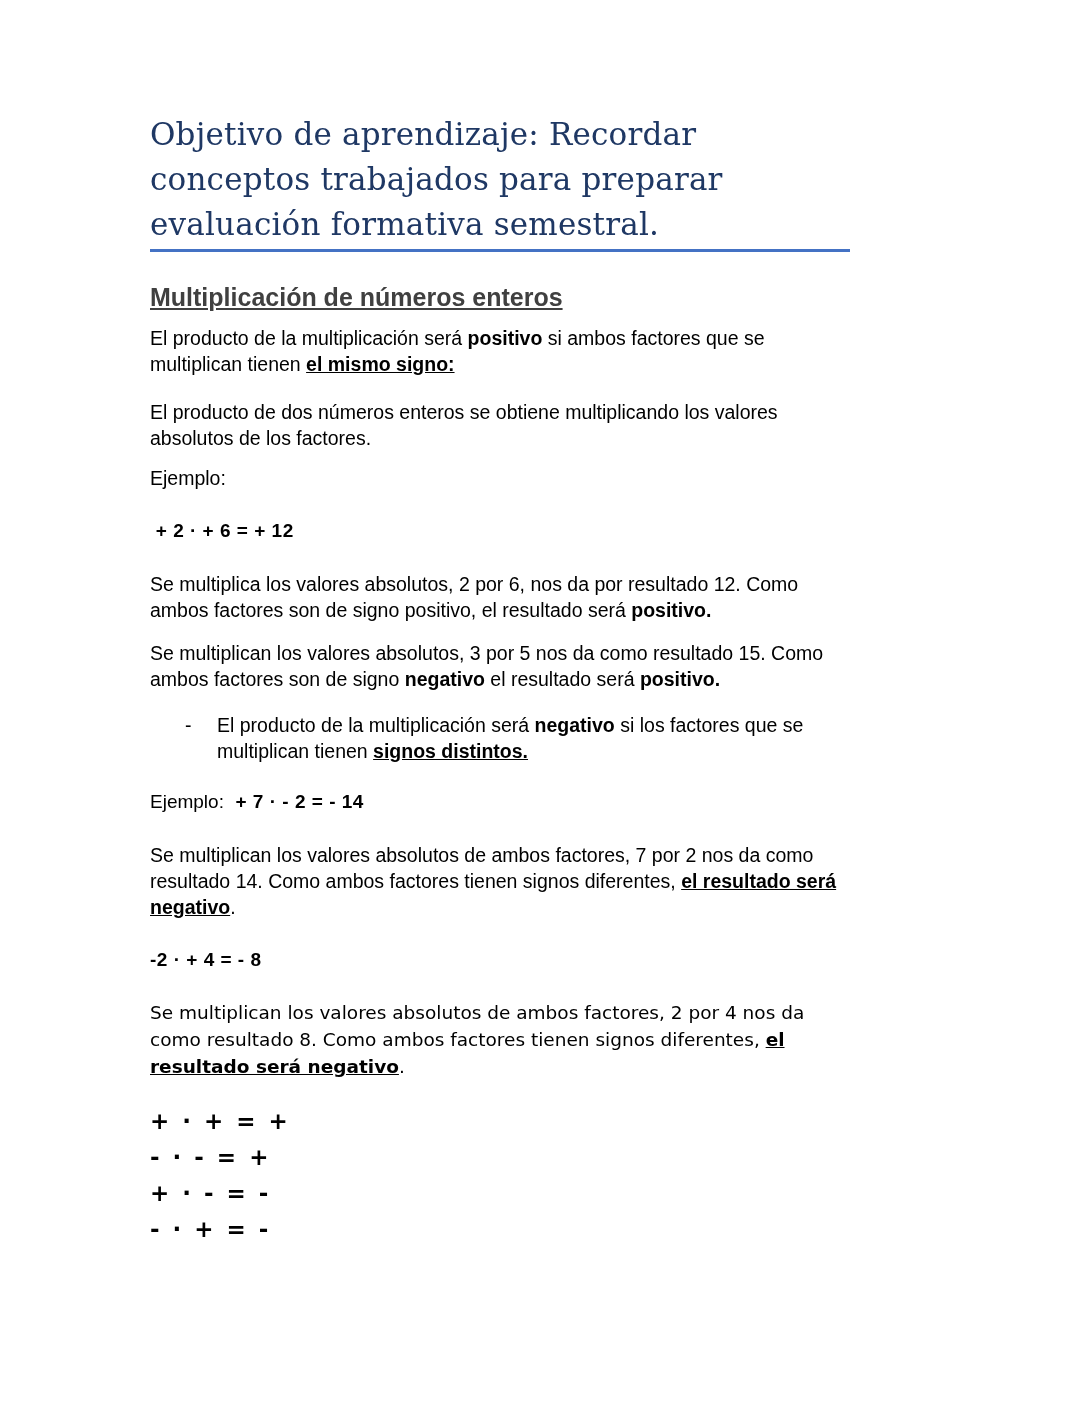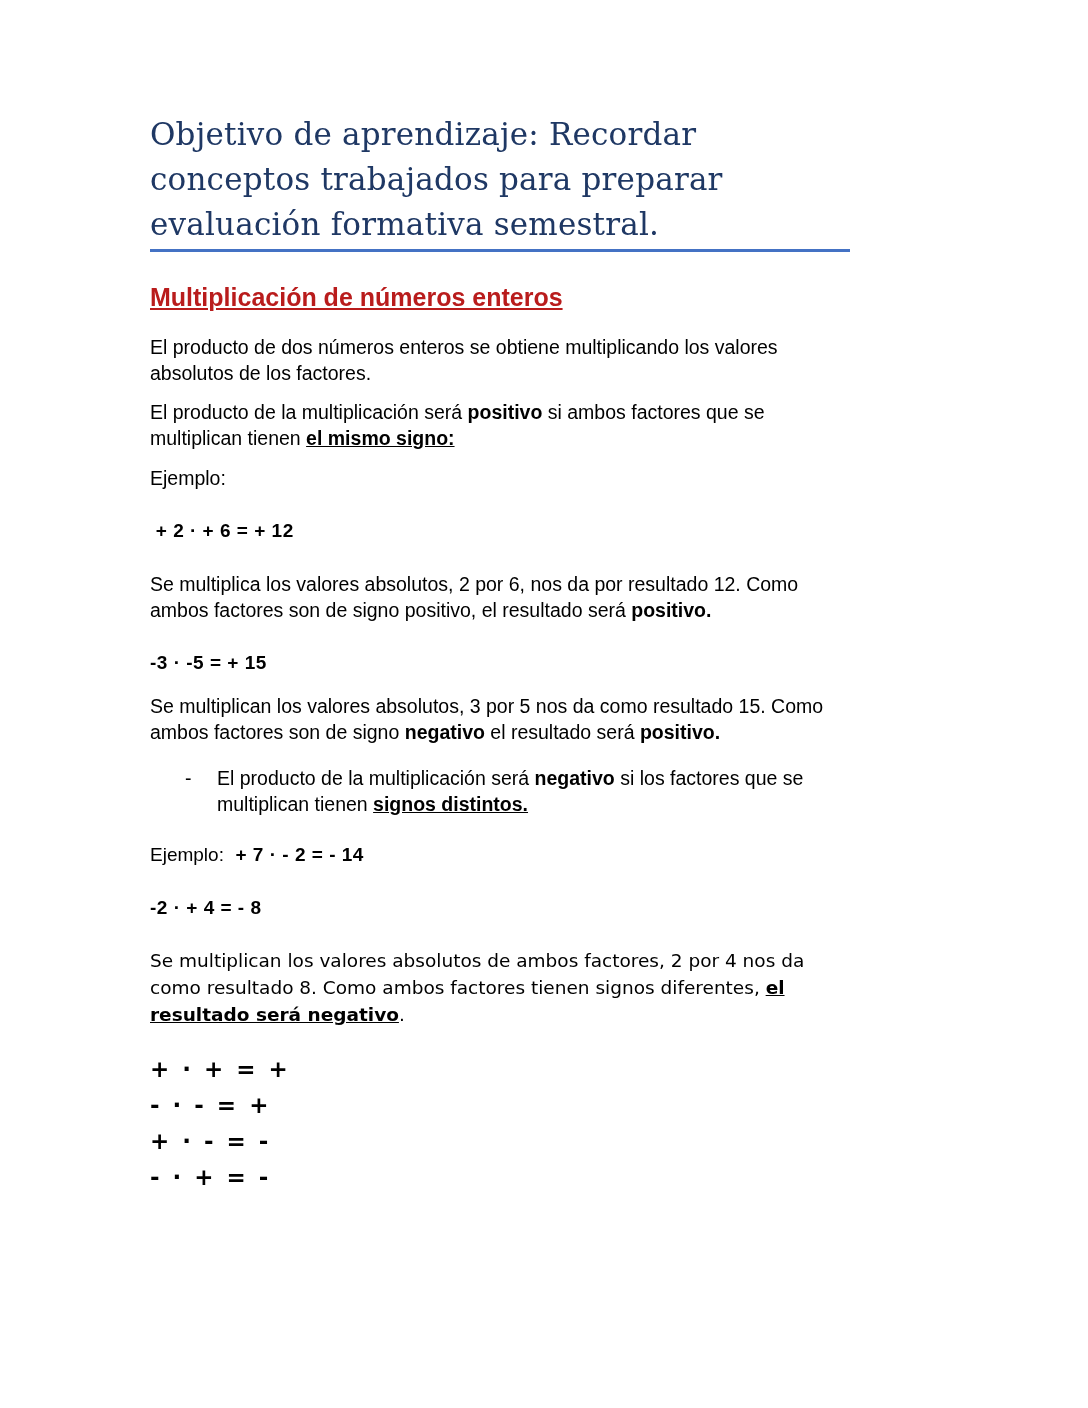--- a/index.html
+++ b/index.html
@@ -25,21 +25,21 @@
     border-bottom: 3px solid var(--rule-line-color, #4472C4);
     letter-spacing: 0.2px;
   }
   .section-heading {
     font-family: "Liberation Sans", sans-serif;
     font-size: 25px;
     font-weight: bold;
     text-decoration: underline;
     line-height: 30px;
     margin: 30px 0 0 0;
-    color: #b91c1c;
+    color: #404040;
   }
   .body-p {
     font-size: 19.5px;
     line-height: 26px;
     margin: 16px 0 0 0;
     white-space: normal;
   }
   .eq {
     font-size: 19px;
     line-height: 26px;
@@ -92,41 +92,41 @@
 </style>
 </head>
 <body>
 
 <div class="page">
 
   <h1 class="doc-title">Objetivo de aprendizaje: Recordar conceptos trabajados para preparar evaluación formativa semestral.</h1>
 
   <h2 class="section-heading">Multiplicación de números enteros</h2>
 
+  <p class="body-p mt13"><span>El producto de la multiplicación será </span><span class="b">positivo</span><span> si ambos factores que se multiplican tienen </span><span class="bu">el mismo signo:</span></p>
+
   <p class="body-p mt22">El producto de dos números enteros se obtiene multiplicando los valores absolutos de los factores.</p>
-
-  <p class="body-p mt13"><span>El producto de la multiplicación será </span><span class="b">positivo</span><span> si ambos factores que se multiplican tienen </span><span class="bu">el mismo signo:</span></p>
 
   <p class="body-p mt14">Ejemplo:</p>
 
   <p class="eq"> + 2 · + 6 = + 12</p>
 
   <p class="body-p mt27"><span>Se multiplica los valores absolutos, 2 por 6, nos da por resultado 12. Como ambos factores son de signo positivo, el resultado será </span><span class="b">positivo.</span></p>
 
-  <p class="eq">-3 · -5 = + 15</p>
 
   <p class="body-p mt17"><span>Se multiplican los valores absolutos, 3 por 5 nos da como resultado 15. Como ambos factores son de signo </span><span class="b">negativo</span><span> el resultado será </span><span class="b">positivo.</span></p>
 
   <div class="bullet-row">
     <span class="bullet-marker">-</span>
     <span class="bullet-text"><span>El producto de la multiplicación será </span><span class="b">negativo</span><span> si los factores que se multiplican tienen </span><span class="bu">signos distintos.</span></span>
   </div>
 
   <p class="eq mt25"><span class="label">Ejemplo:</span><span>  + 7 · - 2 = - 14</span></p>
 
+  <p class="body-p mt27"><span>Se multiplican los valores absolutos de ambos factores, 7 por 2 nos da como resultado 14. Como ambos factores tienen signos diferentes, </span><span class="bu">el resultado será negativo</span><span>.</span></p>
 
   <p class="eq mt21">-2 · + 4 = - 8</p>
 
   <p class="calibri-p"><span>Se multiplican los valores absolutos de ambos factores, 2 por 4 nos da como resultado 8. Como ambos factores tienen signos diferentes, </span><span class="bu">el resultado será negativo</span><span>.</span></p>
 
 
   <div class="sign-rules">
     <p class="sign-rule">+ · + = +</p>
     <p class="sign-rule">- · - = +</p>
     <p class="sign-rule">+ · - = -</p>

